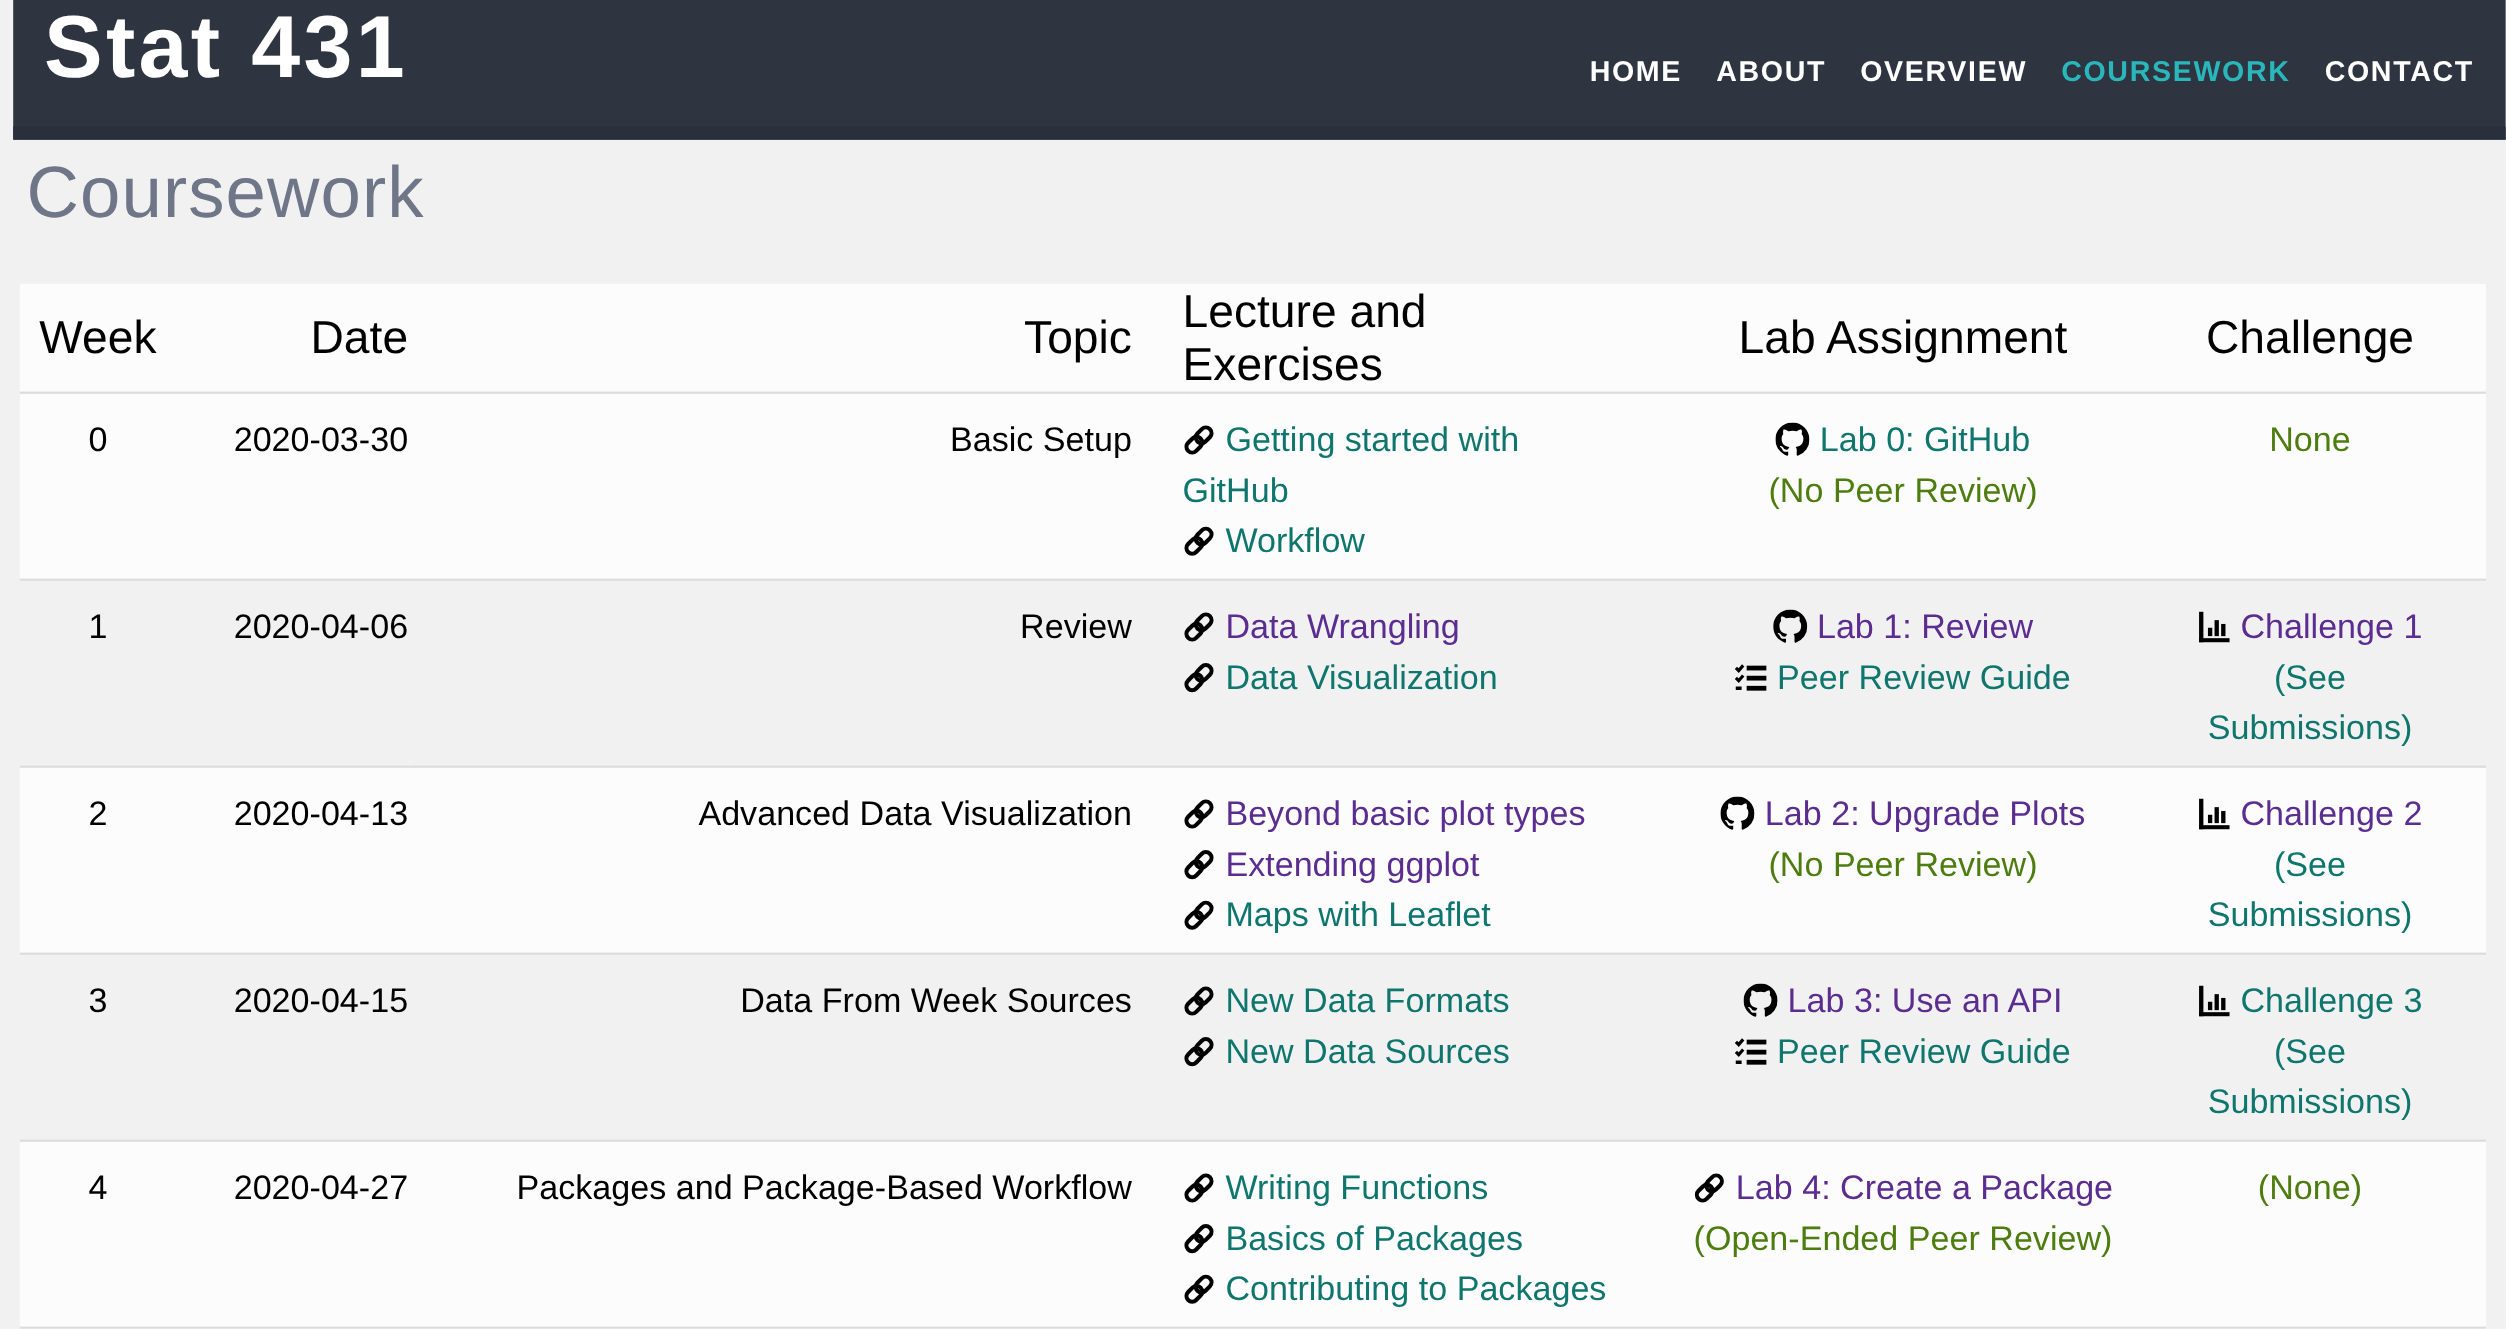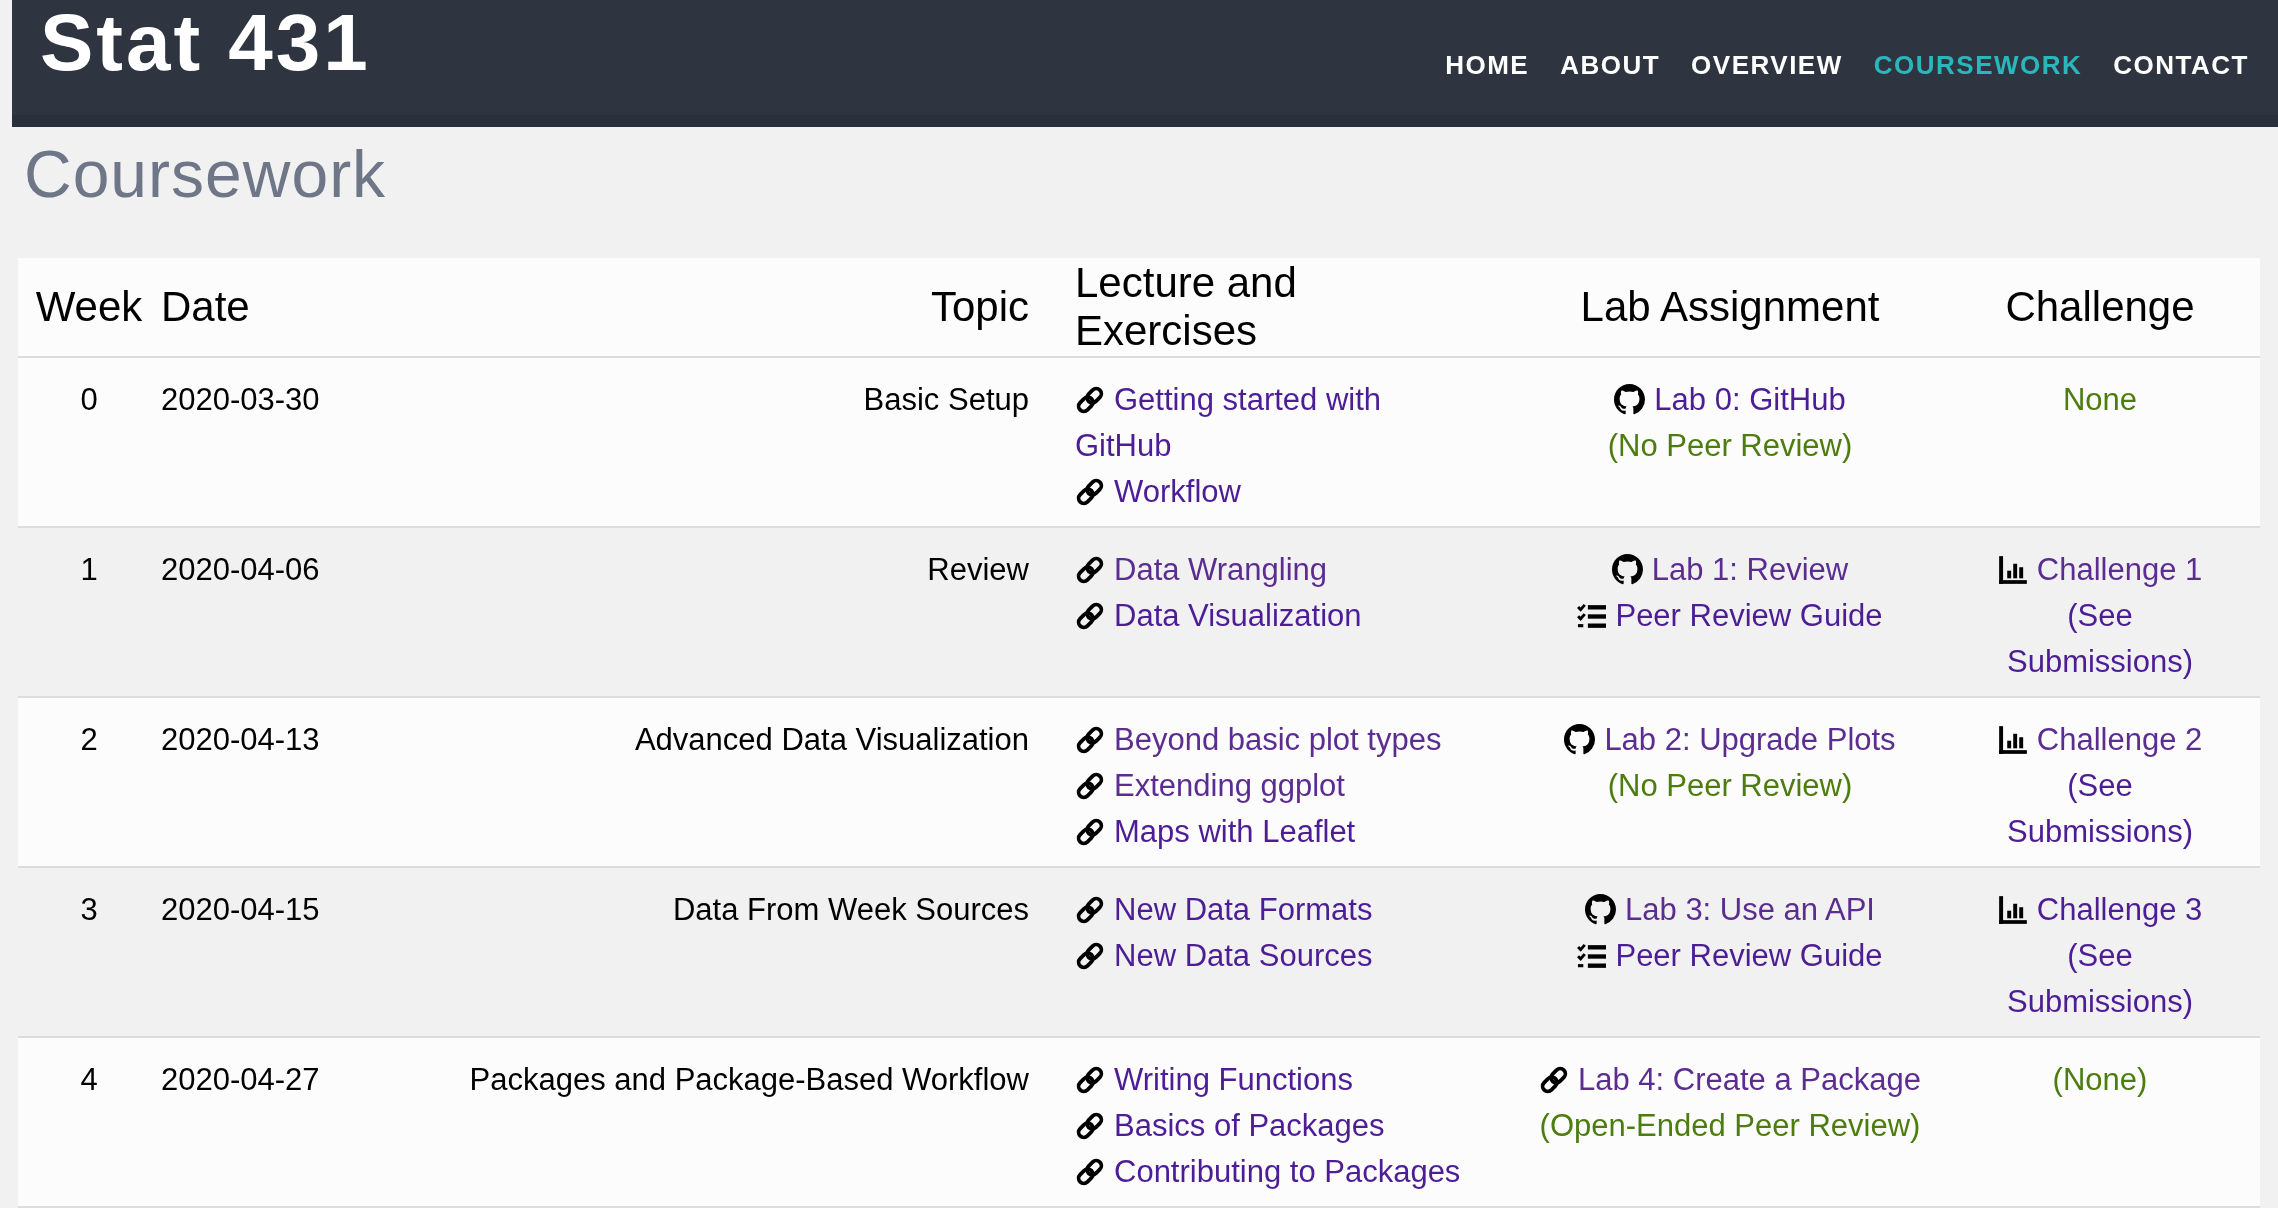--- a/index.html
+++ b/index.html
@@ -45,26 +45,26 @@
     font-size:31px;
   }
   thead th{
     height:78px; font-weight:400; font-size:42px;
     vertical-align:middle; color:#000;
   }
   tbody tr{ border-top:2px solid #dcdcdc; height:170px; }
   tbody tr.stripe{ background:#f1f1f2; }
   td{ vertical-align:top; padding-top:19px; line-height:46px; }
   .c0,.td-week{ text-align:center; }
-  .c1,.td-date{ text-align:left; }
+  .c1,.td-date{ text-align:right; }
   .c2,.td-topic{ text-align:right; padding-left:38px; }
   .c3,.td-lecture{ text-align:left; padding-left:45px; padding-right:47px; }
   .c4,.td-lab{ text-align:center; padding-left:8px; padding-right:8px; }
   .c5,.td-challenge{ text-align:center; padding-left:52px; padding-right:52px; }
-  a.lnk{ color:#4c1d95; text-decoration:none; }
+  a.lnk{ color:#0f766e; text-decoration:none; }
   a.lnk.visited{ color:#5c2d91; }
   .note{ color:#4d7c0f; }
   svg.icon{ vertical-align:-5px; margin-right:9px; }
   .stub td{ padding:0; height:12px; }
 </style>
 </head>
 <body>
 
 <div class="navbar">
   <a href="#" class="brand">Stat 431</a>

